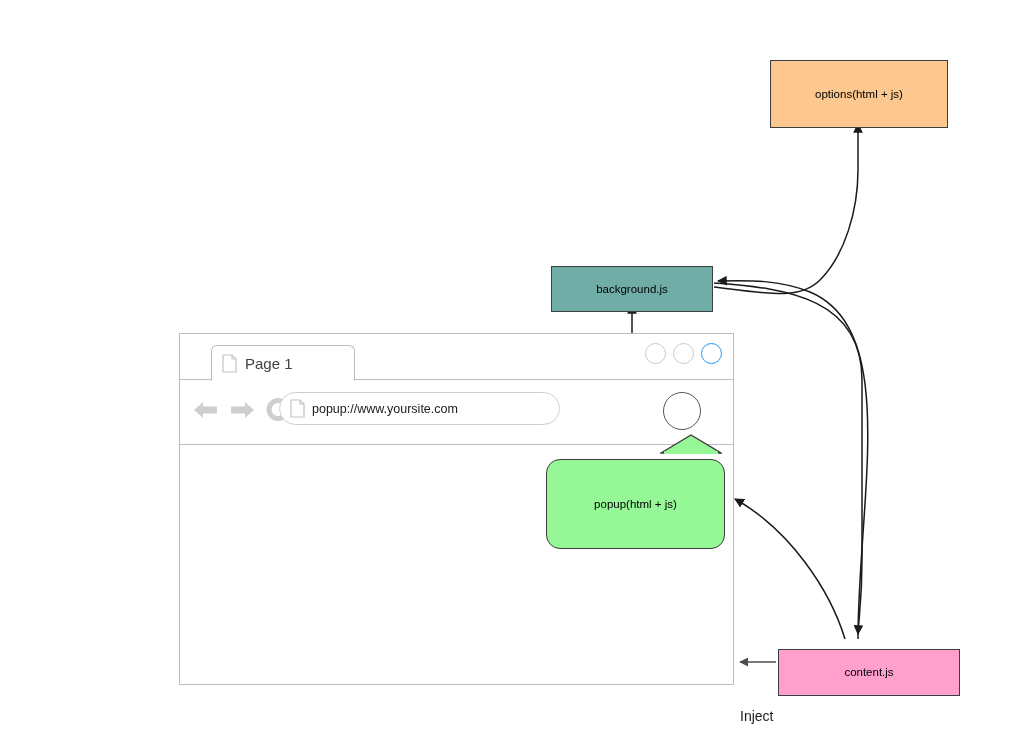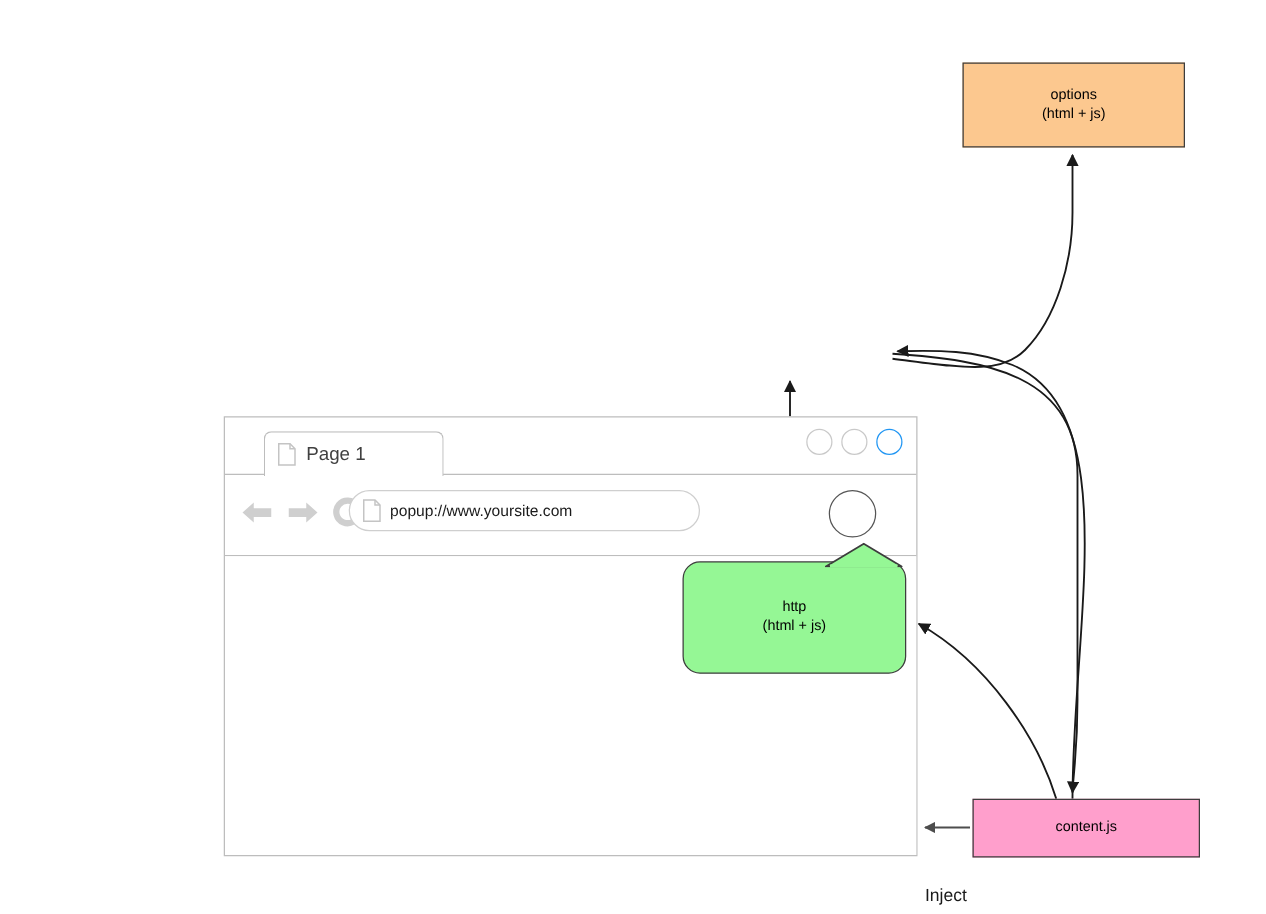--- a/index.html
+++ b/index.html
@@ -24,29 +24,30 @@
     left: 0;
     top: 0;
     width: 1013px;
     height: 731px;
   }
   
   .node {
     position: absolute;
     box-sizing: border-box;
     display: flex;
-    flex-direction: column;
+    flex-direction: row;
     align-items: center;
     justify-content: center;
     text-align: center;
     font-size: 11.5px;
     line-height: 15px;
     color: #000000;
     border: 1.4px solid #3d3d3d;
     z-index: 5;
+    margin-top: 10px;
   }
   #node-options {
     left: 770px;
     top: 50px;
     width: 178px;
     height: 68px;
     background: #fcc88f;
   }
   #node-background {
     left: 551px;
@@ -316,29 +317,32 @@
   </div>
 
   <div id="ext-button"></div>
 
   <svg id="popup-tail" viewBox="0 0 62 20">
     <path d="M1 19 L31 1 L61 19 Z" fill="#95f795" stroke="#3d3d3d" stroke-width="1.4"></path>
     <path d="M4 19 L58 19" stroke="#95f795" stroke-width="3"></path>
   </svg>
 
   <div class="node" id="node-popup">
-    <span>http</span>
+    <span>popup</span>
     <span class="line2">(html + js)</span>
   </div>
 
   <div class="node" id="node-options">
     <span>options</span>
     <span class="line2">(html + js)</span>
   </div>
 
+  <div class="node" id="node-background">
+    <span>background.js</span>
+  </div>
 
   <div class="node" id="node-content">
     <span>content.js</span>
   </div>
 
   <div id="inject-label">Inject</div>
 
 </div>
 
 </body></html>

